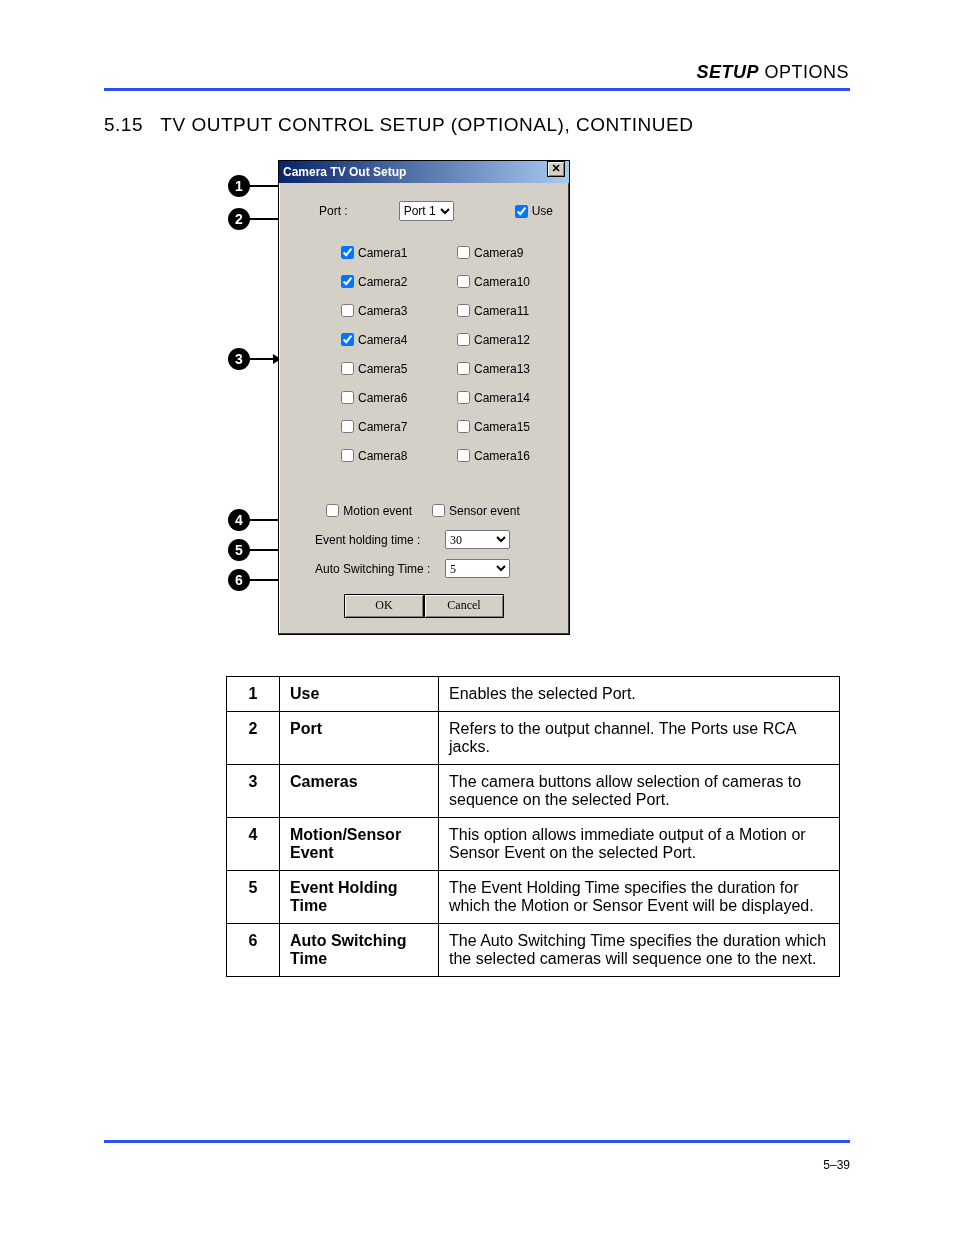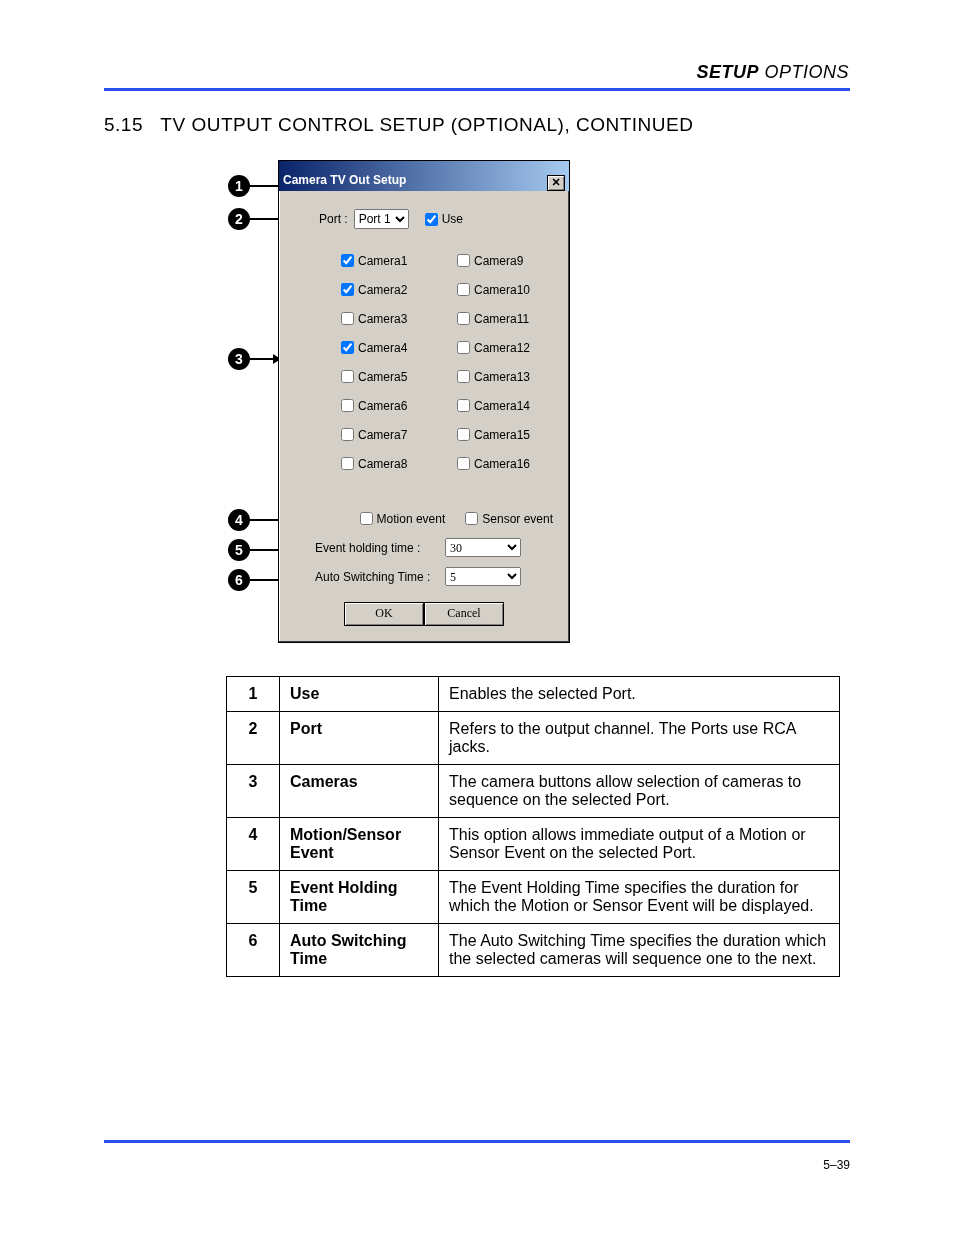--- a/index.html
+++ b/index.html
@@ -16,21 +16,21 @@
     height: 1235px;
   }
   .header {
     position: absolute;
     top: 62px;
     right: 105px;
     font-size: 18px;
     letter-spacing: 0.5px;
   }
   .header .bold { font-weight: 700; font-style: italic; }
-  .header .ital { font-style: italic; }
+  .header .ital { }
   .rule-top {
     position: absolute;
     top: 88px;
     left: 104px;
     right: 104px;
     height: 3px;
     background: #2b4ff0;
   }
   .rule-bot {
     position: absolute;
@@ -109,41 +109,41 @@
     background: #d4d0c8;
     border: 1px solid #000;
     box-shadow: inset -1px -1px 0 #404040, inset 1px 1px 0 #fff;
     padding-bottom: 10px;
   }
   .titlebar {
     height: 22px;
     background: linear-gradient(to right, #0a246a, #a6caf0);
     color: #fff;
     font: 700 12px/22px Tahoma, Arial, sans-serif;
-    padding: 8px 4px 0 4px;
+    padding: 0 4px 0 4px;
     display: flex;
-    align-items: flex-end;
+    align-items: flex-start;
     justify-content: space-between;
   }
   .closebtn {
     width: 16px;
     height: 14px;
     background: #d4d0c8;
     border: 1px solid #000;
     box-shadow: inset 1px 1px 0 #fff, inset -1px -1px 0 #808080;
     color: #000;
     font: 700 11px/12px Arial;
     text-align: center;
   }
   .dlg-body {
     padding: 18px 10px 6px 10px;
     font: 12px/16px Tahoma, Arial, sans-serif;
     color: #000;
   }
-  .row { display: flex; align-items: center; }
+  .row { display: flex; align-items: center; justify-content: space-between; }
   .port-row { margin-left: 30px; }
   .port-row select {
     font: 12px Tahoma, Arial;
     height: 20px;
     margin-left: 6px;
     margin-right: 12px;
   }
   .chk {
     display: inline-flex;
     align-items: center;
@@ -154,36 +154,36 @@
   .cams {
     display: grid;
     grid-template-columns: 1fr 1fr;
     column-gap: 18px;
     row-gap: 10px;
     padding: 22px 8px 8px 48px;
   }
 
   .events-row {
     display: flex;
-    justify-content: flex-end;
+    justify-content: center;
     gap: 10px;
     margin-top: 28px;
   }
   .time-row {
     display: flex;
     align-items: center;
     justify-content: flex-start;
     margin-top: 10px;
     margin-left: 26px;
   }
   .time-row label { width: 120px; }
   .time-row select {
     font: 12px Tahoma;
     height: 19px;
-    width: 76px;
+    width: 65px;
     margin-left: 10px;
   }
   .btnrow {
     display: flex;
     justify-content: center;
     margin-top: 16px;
   }
   .winbtn {
     width: 78px;
     height: 22px;

